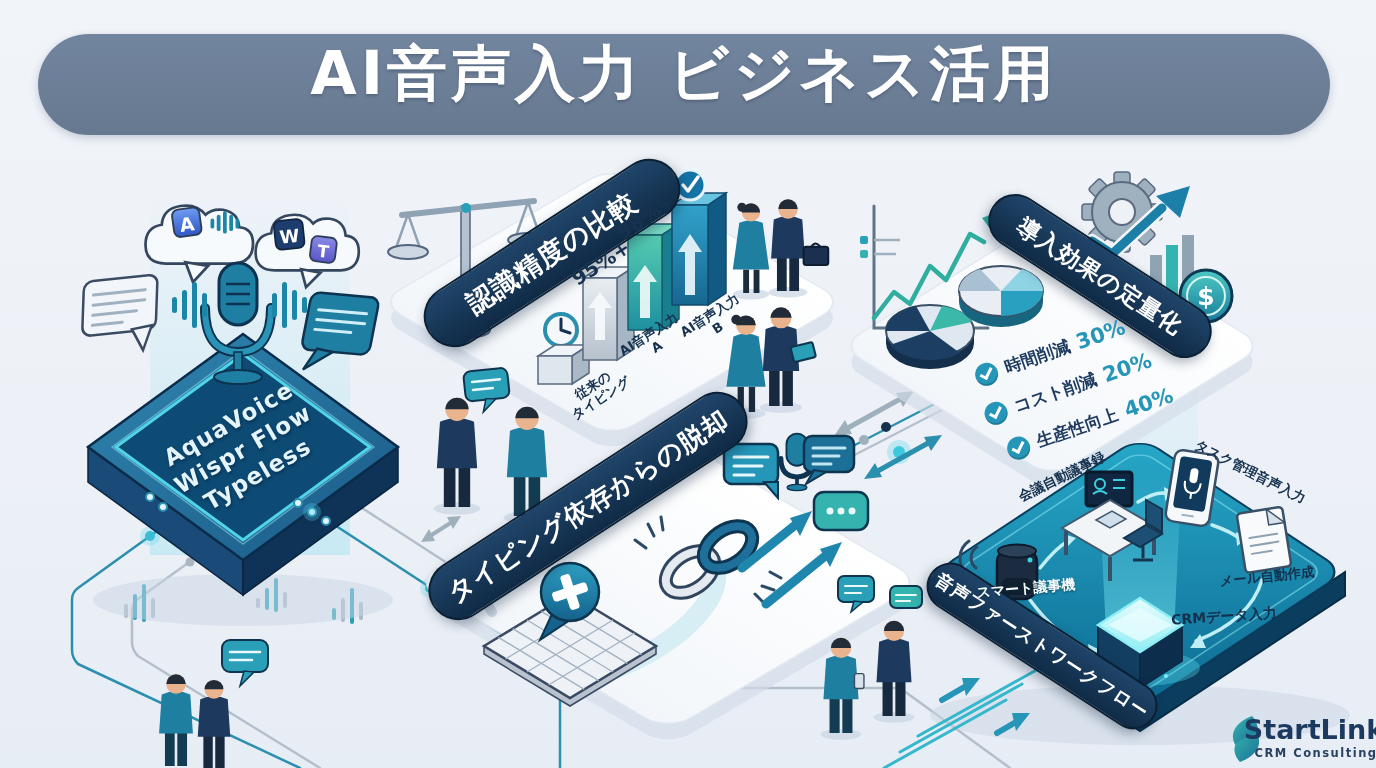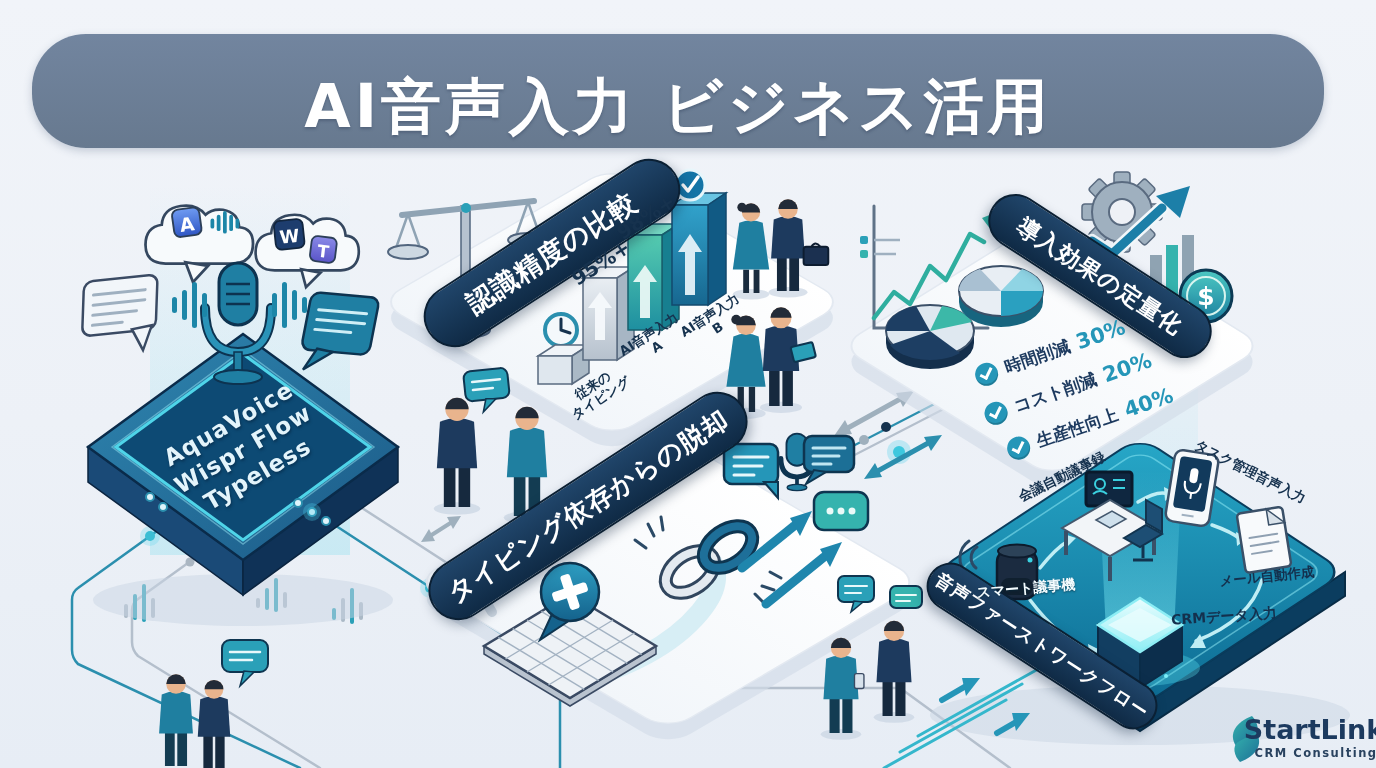--- a/index.html
+++ b/index.html
@@ -1,21 +1,21 @@
 <!DOCTYPE html>
 <html><head>
 <meta charset="utf-8">
 <style>
   html,body{margin:0;padding:0;background:#dfe5ee;}
   body{font-family:"DejaVu Sans","Liberation Sans",sans-serif;}
   .canvas{position:relative;width:1376px;height:768px;overflow:hidden;
     background:linear-gradient(180deg,#f1f4f9 0%,#edf1f7 55%,#e7edf5 100%);}
   .art{position:absolute;left:0;top:0;}
-  .banner{position:absolute;left:32px;top:34px;width:1292px;height:114px;border-radius:54px;
-    background:linear-gradient(180deg,#72859f,#67798f);display:flex;align-items:flex-end;justify-content:center;
+  .banner{position:absolute;left:38px;top:34px;width:1292px;height:101px;border-radius:54px;
+    background:linear-gradient(180deg,#72859f,#67798f);display:flex;align-items:flex-start;justify-content:center;
     box-shadow:0 3px 8px rgba(60,80,110,.25);}
   .banner span{color:#fff;font-size:60px;font-weight:800;letter-spacing:4px;
     text-shadow:0 2px 3px rgba(40,55,80,.35);white-space:nowrap;}
   .ov{position:absolute;transform:translate(-50%,-50%) rotate(var(--r,0deg));}
   .pill{background:linear-gradient(180deg,#20456a,#0f2a45);color:#fff;font-weight:800;
     border-radius:999px;display:flex;align-items:center;justify-content:center;white-space:nowrap;
     border:2px solid #0b2034;box-shadow:0 5px 12px rgba(15,35,60,.35);letter-spacing:1px;}
   .iso-label{font-weight:800;color:#16324e;text-align:center;line-height:1.12;white-space:pre-line;}
   .chip-text{color:#e3f4fb;font-weight:800;font-size:23px;line-height:1.25;text-align:center;
     letter-spacing:1px;white-space:pre-line;text-shadow:0 2px 3px rgba(4,30,55,.55);}

